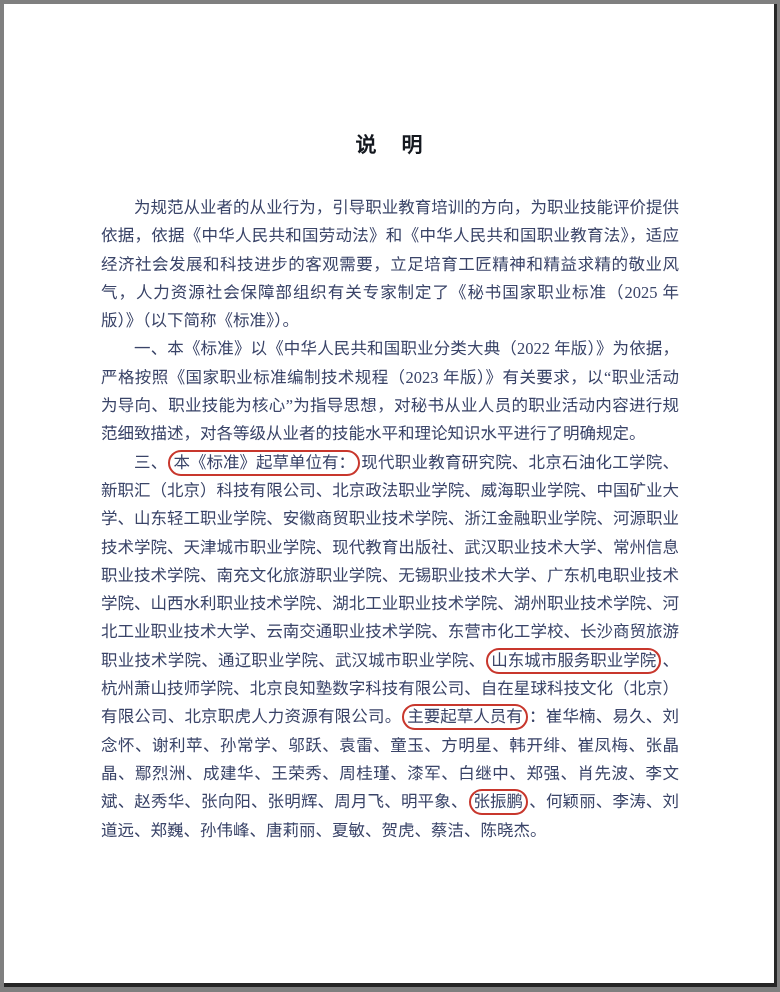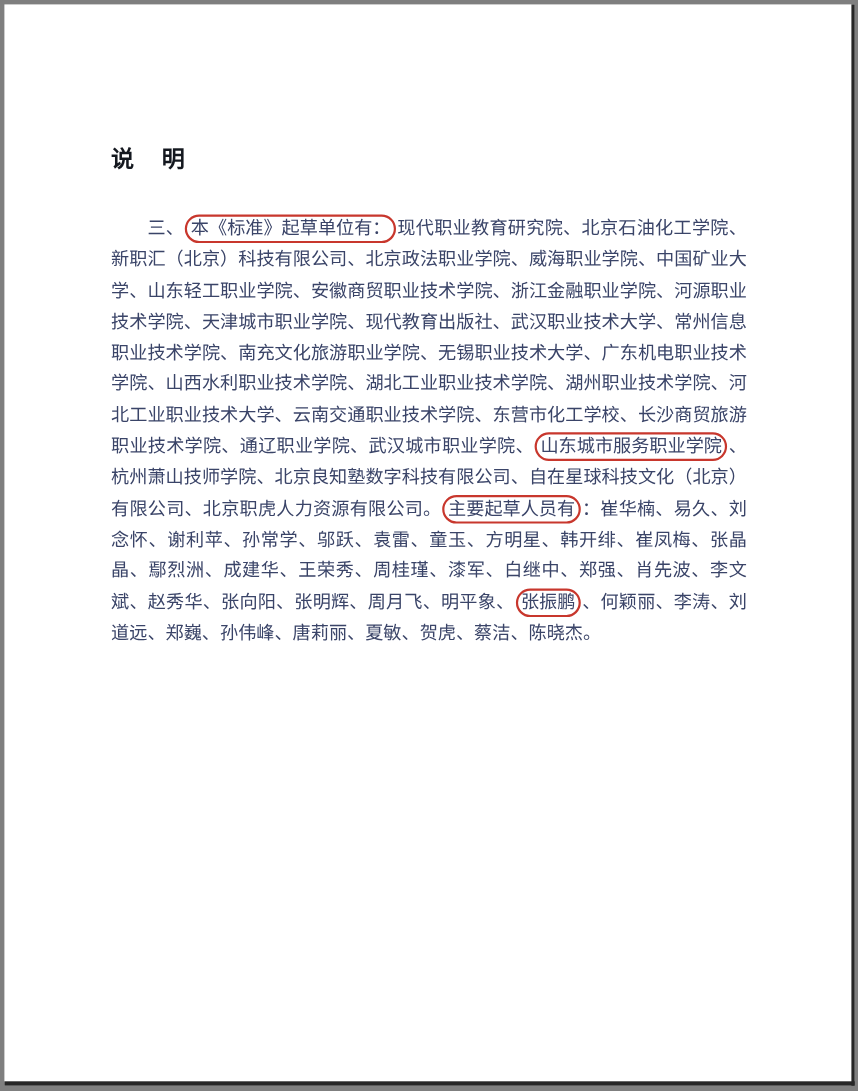--- a/index.html
+++ b/index.html
@@ -31,21 +31,21 @@
     border-bottom: 4px solid var(--edge-shadow);
   }
   .content {
     position: absolute;
     left: 97px;
     top: 0;
     width: 578px;
   }
   .doc-title {
     margin-top: 124px;
-    text-align: left;
+    text-align: center;
     font-size: 21px;
     font-weight: bold;
     color: var(--title-color);
     letter-spacing: 2px;
   }
   .doc-body {
     margin-top: 36px;
     font-size: 16.5px;
     line-height: 28.3px;
     color: var(--text-color);
@@ -66,16 +66,18 @@
     text-indent: 0;
   }
 </style>
 </head>
 <body>
 
 <div class="page">
   <div class="content">
     <div class="doc-title">说　明</div>
     <div class="doc-body">
+      <p><span>为规范从业者的从业行为，引导职业教育培训的方向，为职业技能评价提供依据，依据《中华人民共和国劳动法》和《中华人民共和国职业教育法》，适应经济社会发展和科技进步的客观需要，立足培育工匠精神和精益求精的敬业风气，人力资源社会保障部组织有关专家制定了《秘书国家职业标准（2025 年版）》（以下简称《标准》）。</span></p>
+      <p><span>一、本《标准》以《中华人民共和国职业分类大典（2022 年版）》为依据，严格按照《国家职业标准编制技术规程（2023 年版）》有关要求，以“职业活动为导向、职业技能为核心”为指导思想，对秘书从业人员的职业活动内容进行规范细致描述，对各等级从业者的技能水平和理论知识水平进行了明确规定。</span></p>
       <p><span>三、</span><span class="circled">本《标准》起草单位有：</span><span>现代职业教育研究院、北京石油化工学院、新职汇（北京）科技有限公司、北京政法职业学院、威海职业学院、中国矿业大学、山东轻工职业学院、安徽商贸职业技术学院、浙江金融职业学院、河源职业技术学院、天津城市职业学院、现代教育出版社、武汉职业技术大学、常州信息职业技术学院、南充文化旅游职业学院、无锡职业技术大学、广东机电职业技术学院、山西水利职业技术学院、湖北工业职业技术学院、湖州职业技术学院、河北工业职业技术大学、云南交通职业技术学院、东营市化工学校、长沙商贸旅游职业技术学院、通辽职业学院、武汉城市职业学院、</span><span class="circled">山东城市服务职业学院</span><span>、杭州萧山技师学院、北京良知塾数字科技有限公司、自在星球科技文化（北京）有限公司、北京职虎人力资源有限公司。</span><span class="circled">主要起草人员有</span><span>：崔华楠、易久、刘念怀、谢利苹、孙常学、邬跃、袁雷、童玉、方明星、韩开绯、崔凤梅、张晶晶、鄢烈洲、成建华、王荣秀、周桂瑾、漆军、白继中、郑强、肖先波、李文斌、赵秀华、张向阳、张明辉、周月飞、明平象、</span><span class="circled">张振鹏</span><span>、何颖丽、李涛、刘道远、郑巍、孙伟峰、唐莉丽、夏敏、贺虎、蔡洁、陈晓杰。</span></p>
     </div>
   </div>
 </div>
 
 </body></html>

